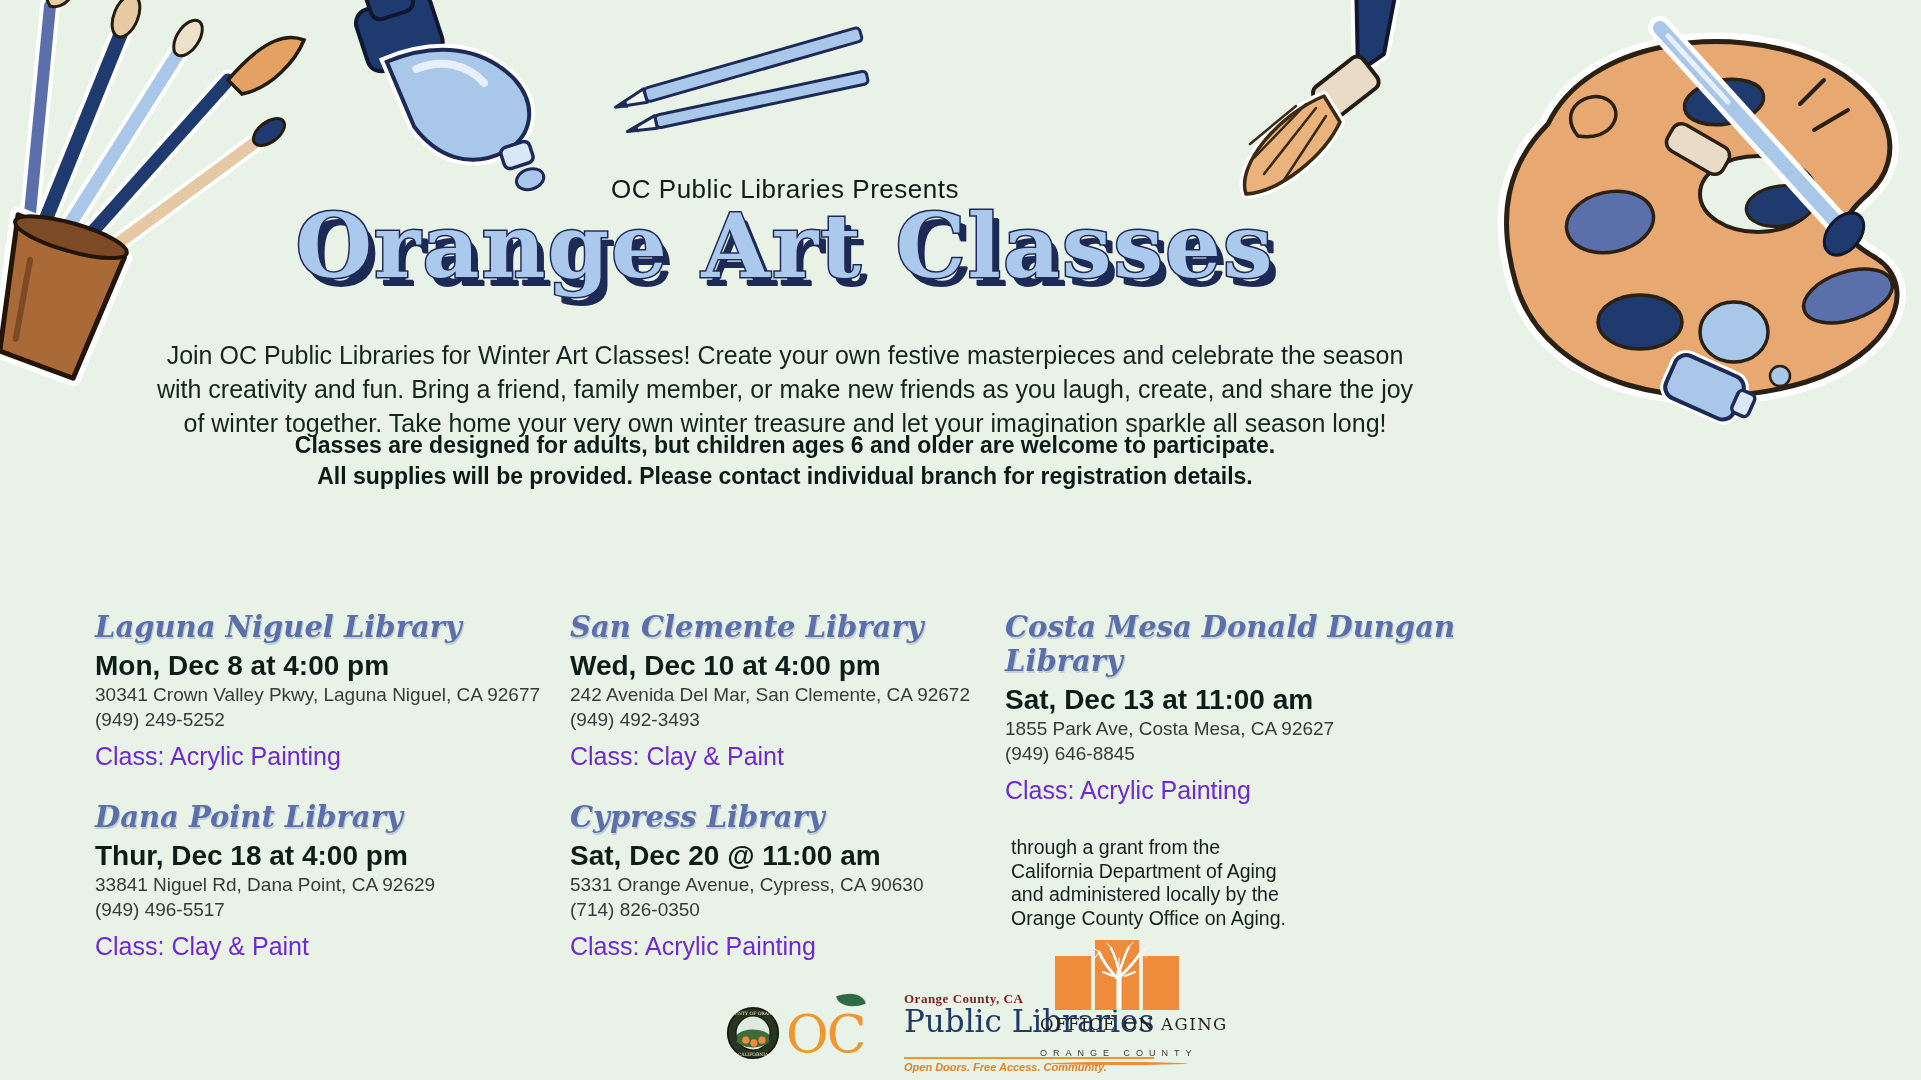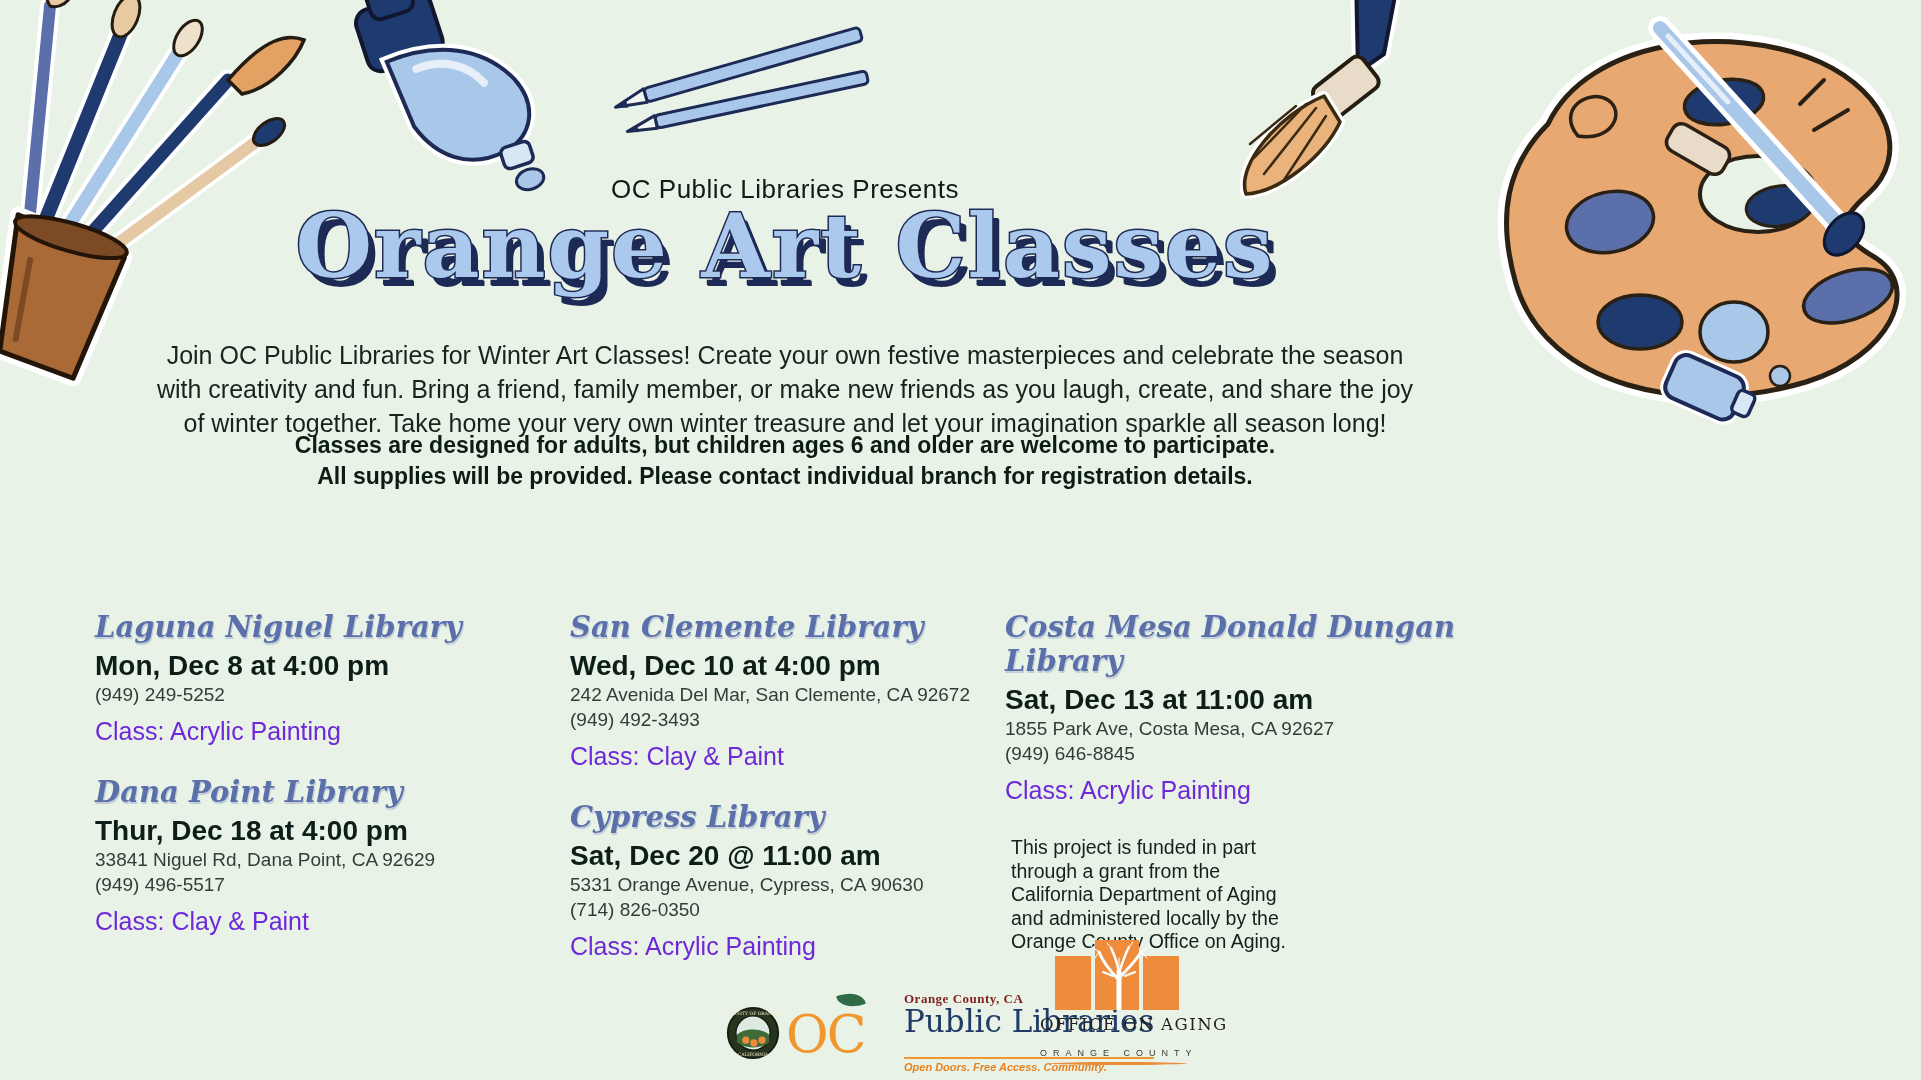--- a/index.html
+++ b/index.html
@@ -174,20 +174,21 @@
 
   <div class="centerband notice">
     <div>Classes are designed for adults, but children ages 6 and older are welcome to participate.</div>
     <div>All supplies will be provided. Please contact individual branch for registration details.</div>
   </div>
 
   <div class="col col1">
     <div class="listing">
       <div class="lib-name">Laguna Niguel Library</div>
       <div class="dt">Mon, Dec 8 at 4:00 pm</div>
+      <div class="addr">30341 Crown Valley Pkwy, Laguna Niguel, CA 92677</div>
       <div class="phone">(949) 249-5252</div>
       <div class="cls">Class: Acrylic Painting</div>
     </div>
     <div class="listing">
       <div class="lib-name">Dana Point Library</div>
       <div class="dt">Thur, Dec 18 at 4:00 pm</div>
       <div class="addr">33841 Niguel Rd, Dana Point, CA 92629</div>
       <div class="phone">(949) 496-5517</div>
       <div class="cls">Class: Clay &amp; Paint</div>
     </div>
@@ -212,21 +213,20 @@
 
   <div class="col col3">
     <div class="listing">
       <div class="lib-name">Costa Mesa Donald Dungan Library</div>
       <div class="dt">Sat, Dec 13 at 11:00 am</div>
       <div class="addr">1855 Park Ave, Costa Mesa, CA 92627</div>
       <div class="phone">(949) 646-8845</div>
       <div class="cls">Class: Acrylic Painting</div>
     </div>
     <div class="funding">
-      <div>This project is funded in part</div>
       <div>through a grant from the</div>
       <div>California Department of Aging</div>
       <div>and administered locally by the</div>
       <div>Orange County Office on Aging.</div>
     </div>
   </div>
 
   <div class="ocpl">
     <svg class="seal" viewBox="0 0 60 60">
       <circle cx="30" cy="30" r="28" fill="#27351f" stroke="#141c10" stroke-width="2"></circle>

